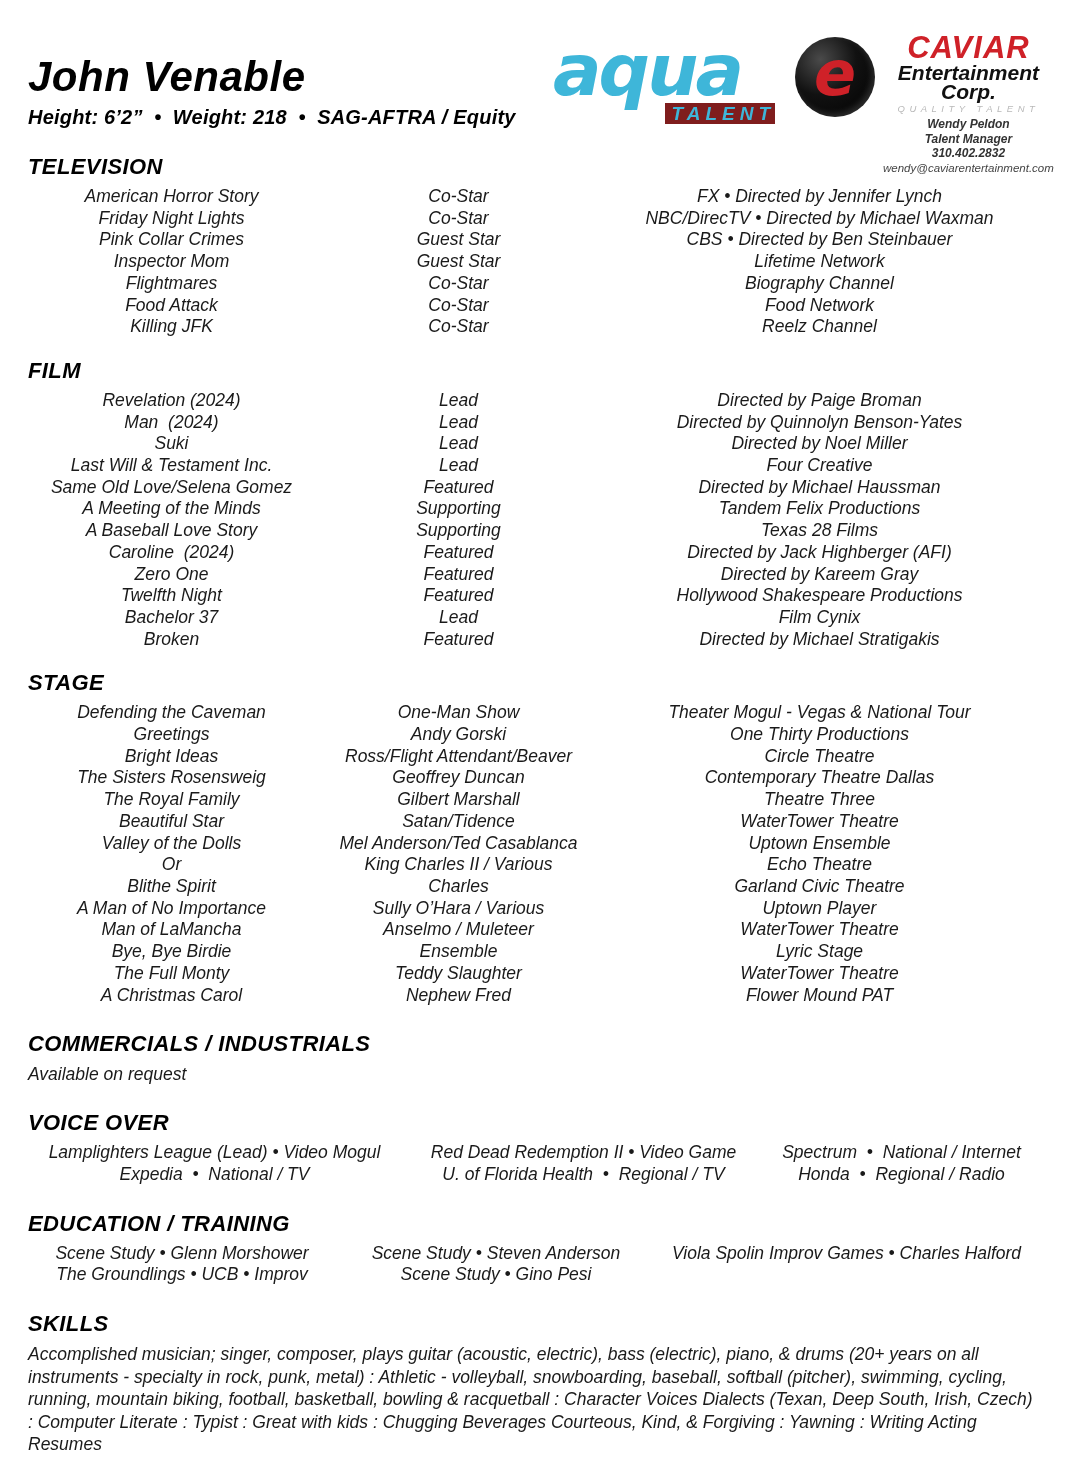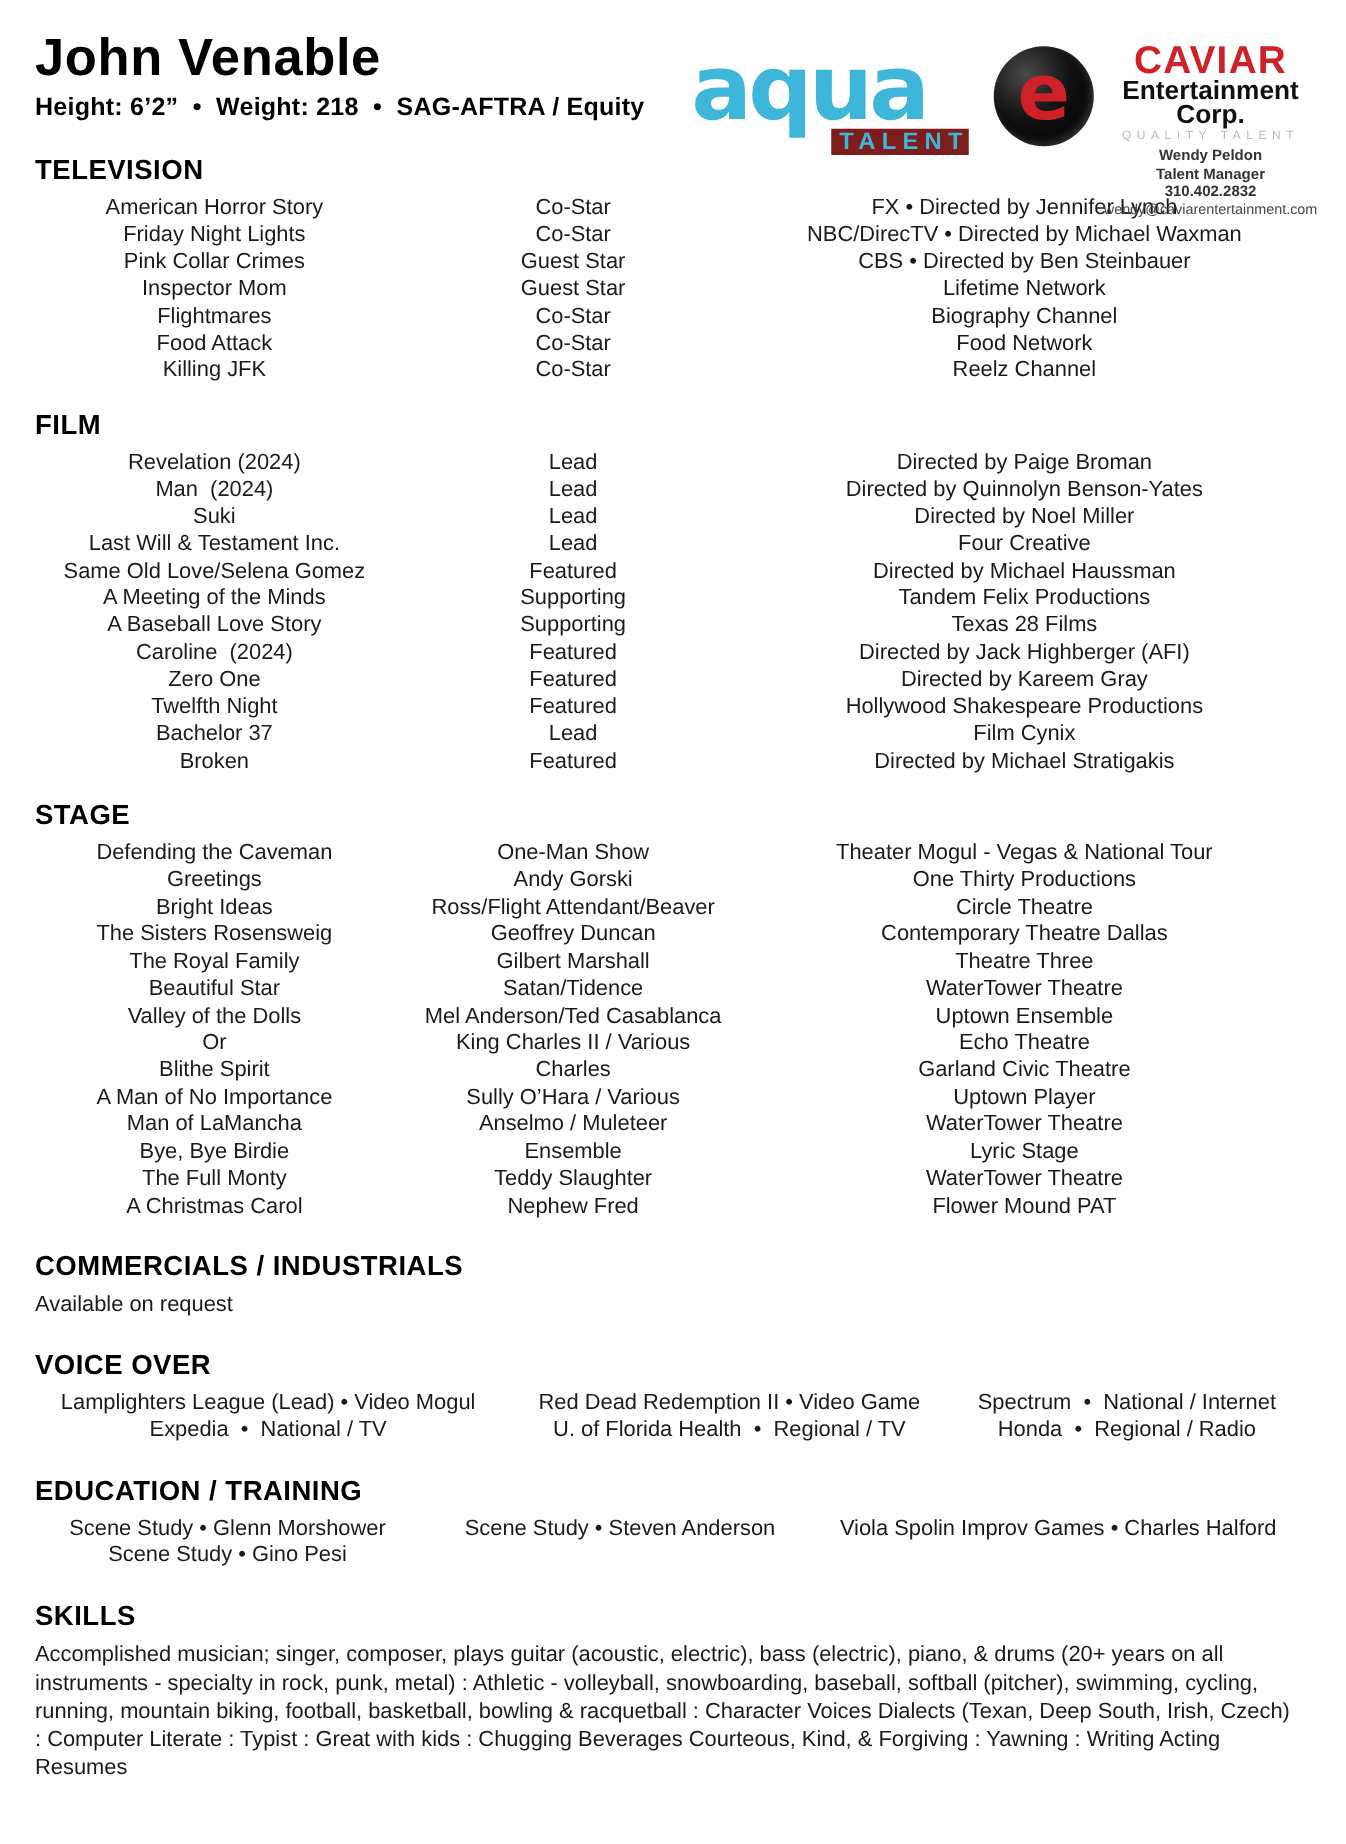--- a/index.html
+++ b/index.html
@@ -1,21 +1,21 @@
 <!DOCTYPE html>
 <html><head>
 <meta charset="utf-8">
 <style>
   html,body{margin:0;padding:0;background:#ffffff;}
   body{
     width:1077px;height:1475px;
     font-family:"Liberation Sans","DejaVu Sans",sans-serif;
     color:#1a1a1a;overflow:hidden;position:relative;
   }
-  .page{padding:24px 40px 0 28px;position:relative;}
+  .page{padding:55px 40px 0 28px;position:relative;font-style:italic;}
 
   
   .hdr-name{
     font-size:42px;font-weight:bold;line-height:44px;color:#000;
     letter-spacing:0.5px;
   }
   .hdr-stats{
     font-size:20px;font-weight:bold;color:#000;margin-top:7px;
     white-space:pre-wrap;letter-spacing:0.2px;
   }
@@ -233,20 +233,21 @@
         <div class="cell">Honda  •  Regional / Radio</div>
       </div>
   </div>
 
   <div class="section mt-lg">
     <div class="section-title">EDUCATION / TRAINING</div>
     <div class="credit-grid cols-edu">
         <div class="cell">Scene Study • Glenn Morshower</div>
         <div class="cell">Scene Study • Steven Anderson</div>
         <div class="cell">Viola Spolin Improv Games • Charles Halford</div>
+        <div class="cell">The Groundlings • UCB • Improv</div>
         <div class="cell">Scene Study • Gino Pesi</div>
       </div>
   </div>
 
   <div class="section mt-lg">
     <div class="section-title">SKILLS</div>
     <div class="skills-text">Accomplished musician; singer, composer, plays guitar (acoustic, electric), bass (electric), piano, &amp; drums (20+ years on all instruments - specialty in rock, punk, metal) : Athletic - volleyball, snowboarding, baseball, softball (pitcher), swimming, cycling, running, mountain biking, football, basketball, bowling &amp; racquetball : Character Voices Dialects (Texan, Deep South, Irish, Czech) : Computer Literate : Typist : Great with kids : Chugging Beverages Courteous, Kind, &amp; Forgiving : Yawning : Writing Acting Resumes</div>
   </div>
 
 </div>

